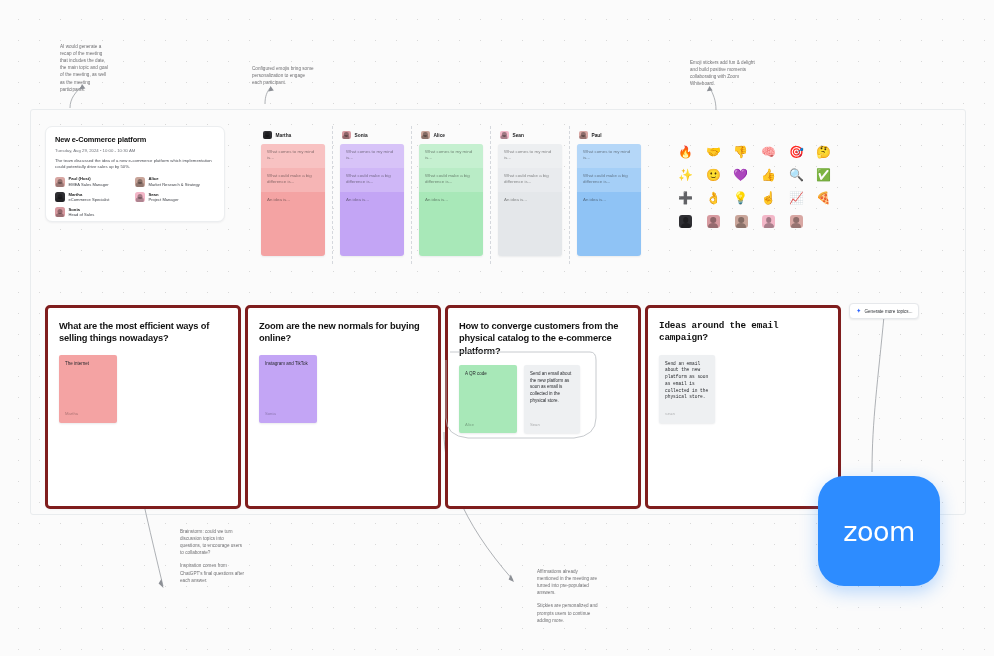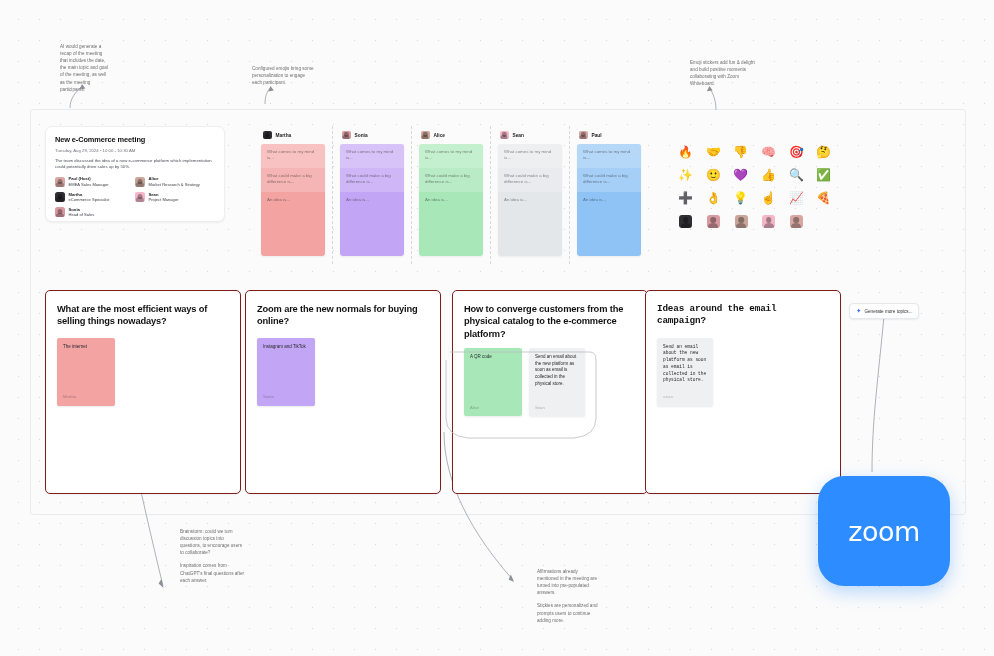--- a/index.html
+++ b/index.html
@@ -111,22 +111,22 @@
     content:"";position:absolute;left:50%;top:2px;width:5.6px;height:5.6px;
     transform:translateX(-50%);border-radius:50%;background:rgba(0,0,0,.34);
   }
   .emo-av::before{
     content:"";position:absolute;left:50%;bottom:-2px;width:10px;height:7.5px;
     transform:translateX(-50%);border-radius:50% 50% 0 0;background:rgba(0,0,0,.3);
   }
 
   
   .qcard{
-    position:absolute;top:290px;width:196px;height:204px;
-    background:#fff;border:1px solid #7f1d1d;border-radius:5px;
+    position:absolute;top:305px;width:196px;height:204px;
+    background:#fff;border:3px solid #7f1d1d;border-radius:5px;
     box-sizing:border-box;padding:12px 11px;
     box-shadow:0 1px 2px rgba(16,24,40,.04);
   }
   .qtitle{font-size:9.3px;font-weight:bold;line-height:1.32;color:#121212;letter-spacing:-.15px;}
   .qnotes{display:flex;margin-top:10px;gap:7px;}
   .qnote{
     width:58px;height:68px;border-radius:2px;box-sizing:border-box;
     padding:6px 6px;position:relative;
     box-shadow:0 1px 2px rgba(16,24,40,.09);
     font-size:4.5px;line-height:1.5;color:#26282c;
@@ -141,21 +141,21 @@
     position:absolute;left:849px;top:303px;height:14px;
     display:flex;align-items:center;gap:3px;
     background:#fff;border:1px solid #e6e8eb;border-radius:4px;
     padding:0 6px;box-shadow:0 1px 2px rgba(16,24,40,.07);
     font-size:4.6px;color:#2f3237;white-space:nowrap;
   }
   .spark{color:#2d64ff;font-size:6.5px;line-height:1;}
 
   
   .zoom-logo{
-    position:absolute;left:818px;top:476px;width:132px;height:110px;
+    position:absolute;left:818px;top:476px;width:122px;height:110px;
     border-radius:26px;background:#2d8cff;
     display:flex;align-items:center;justify-content:center;
     box-shadow:0 6px 18px rgba(45,140,255,.32);
   }
   .zoom-word{
     color:#fff;font-size:27px;font-weight:500;letter-spacing:-.5px;
     font-family:"DejaVu Sans",sans-serif;
   }
   svg{display:block;overflow:visible;}
 </style>
@@ -200,21 +200,21 @@
     <g fill="#8d9096">
       <polygon points="82,84 79.6,89.6 85.4,88.6"></polygon>
       <polygon points="270.5,86 268.2,91.4 273.8,90.6"></polygon>
       <polygon points="709.5,86 706.8,91.2 712.6,90.6"></polygon>
       <polygon points="163.5,588 158.6,583.6 161.4,579"></polygon>
       <polygon points="514,582 508.6,579.4 510.8,574.6"></polygon>
     </g>
   </svg>
 
   <div class="summary-card">
-    <div class="summary-title">New e-Commerce meeting</div>
+    <div class="summary-title">New e-Commerce platform</div>
     <div class="summary-date">Tuesday, Aug 29, 2024 • 10:00 - 10:30 AM</div>
     <div class="summary-desc">The team discussed the idea of a new e-commerce platform which implementation could potentially drive sales up by 50%.</div>
     <div class="people">
       <div class="person">
         <div class="pav" style="background:#d8a7a3;"></div>
         <div class="pinfo">
           <div class="pname">Paul (Host)</div>
           <div class="prole">EMEA Sales Manager</div>
         </div>
       </div>
@@ -356,21 +356,21 @@
   <div class="qcard" style="left:245px;">
     <div class="qtitle">Zoom are the new normals for buying online?</div>
     <div class="qnotes">
       <div class="qnote" style="background:#c3a5f5;">
         <span>Instagram and TikTok</span>
         <span class="qnote-author">Sonia</span>
       </div>
     </div>
   </div>
 
-  <div class="qcard" style="left:445px;margin-left:7px;">
+  <div class="qcard" style="left:445px;">
     <div class="qtitle">How to converge customers from the physical catalog to the e-commerce platform?</div>
     <div class="qnotes" style="margin-top:8px;">
       <div class="qnote" style="background:#a8e8b8;">
         <span>A QR code</span>
         <span class="qnote-author">Alice</span>
       </div>
       <div class="qnote wide" style="background:#eef0f2;">
         <span>Send an email about the new platform as soon as email is collected in the physical store.</span>
         <span class="qnote-author">Sean</span>
       </div>

